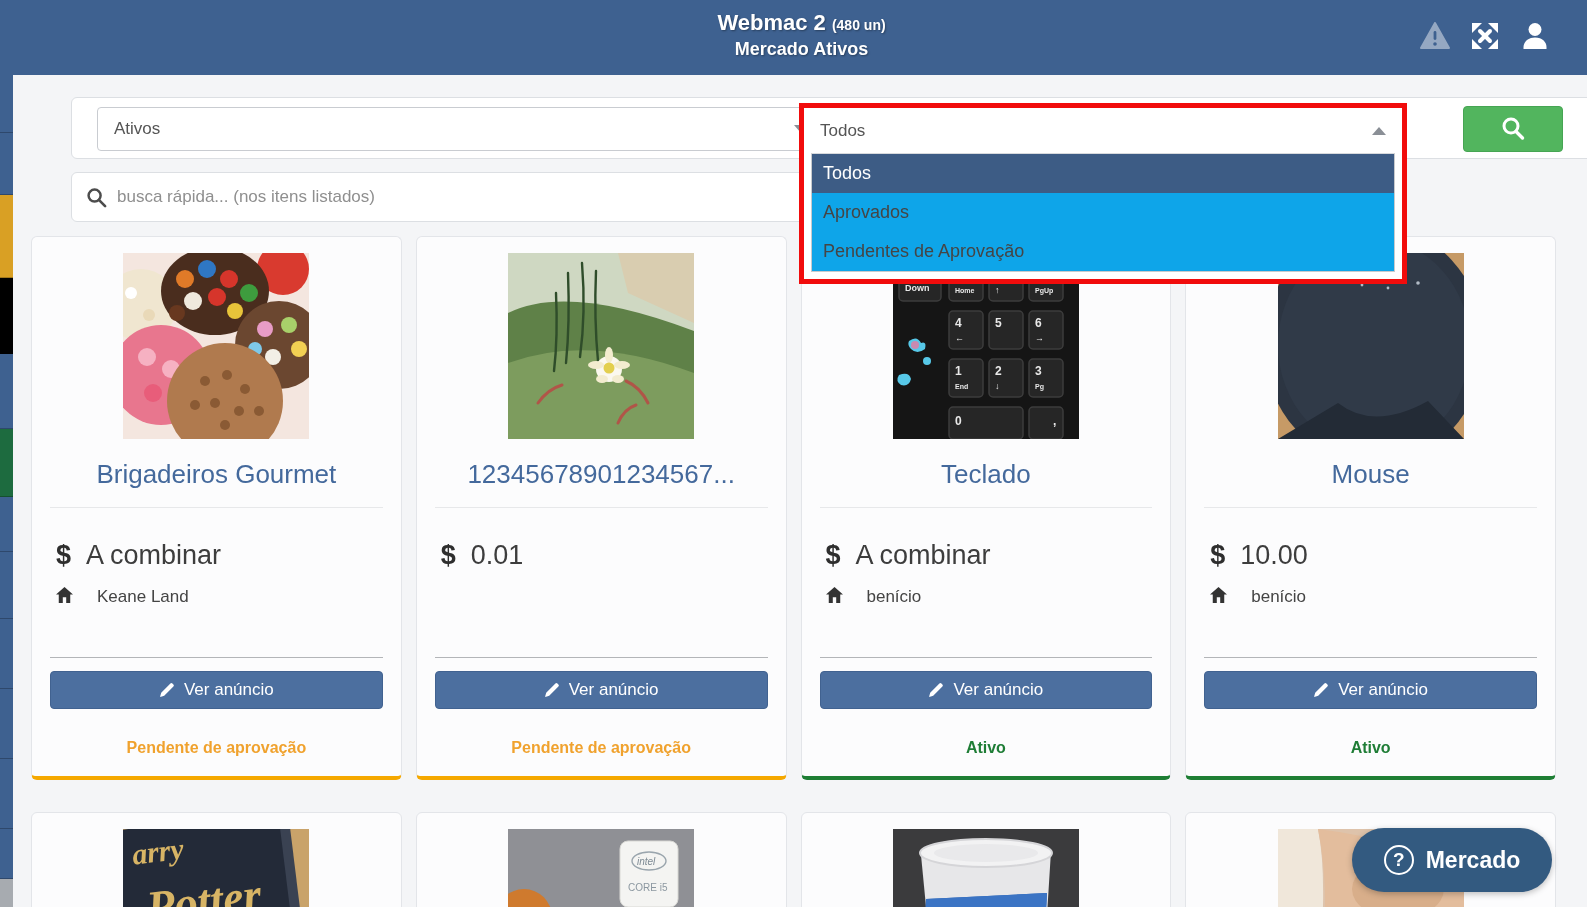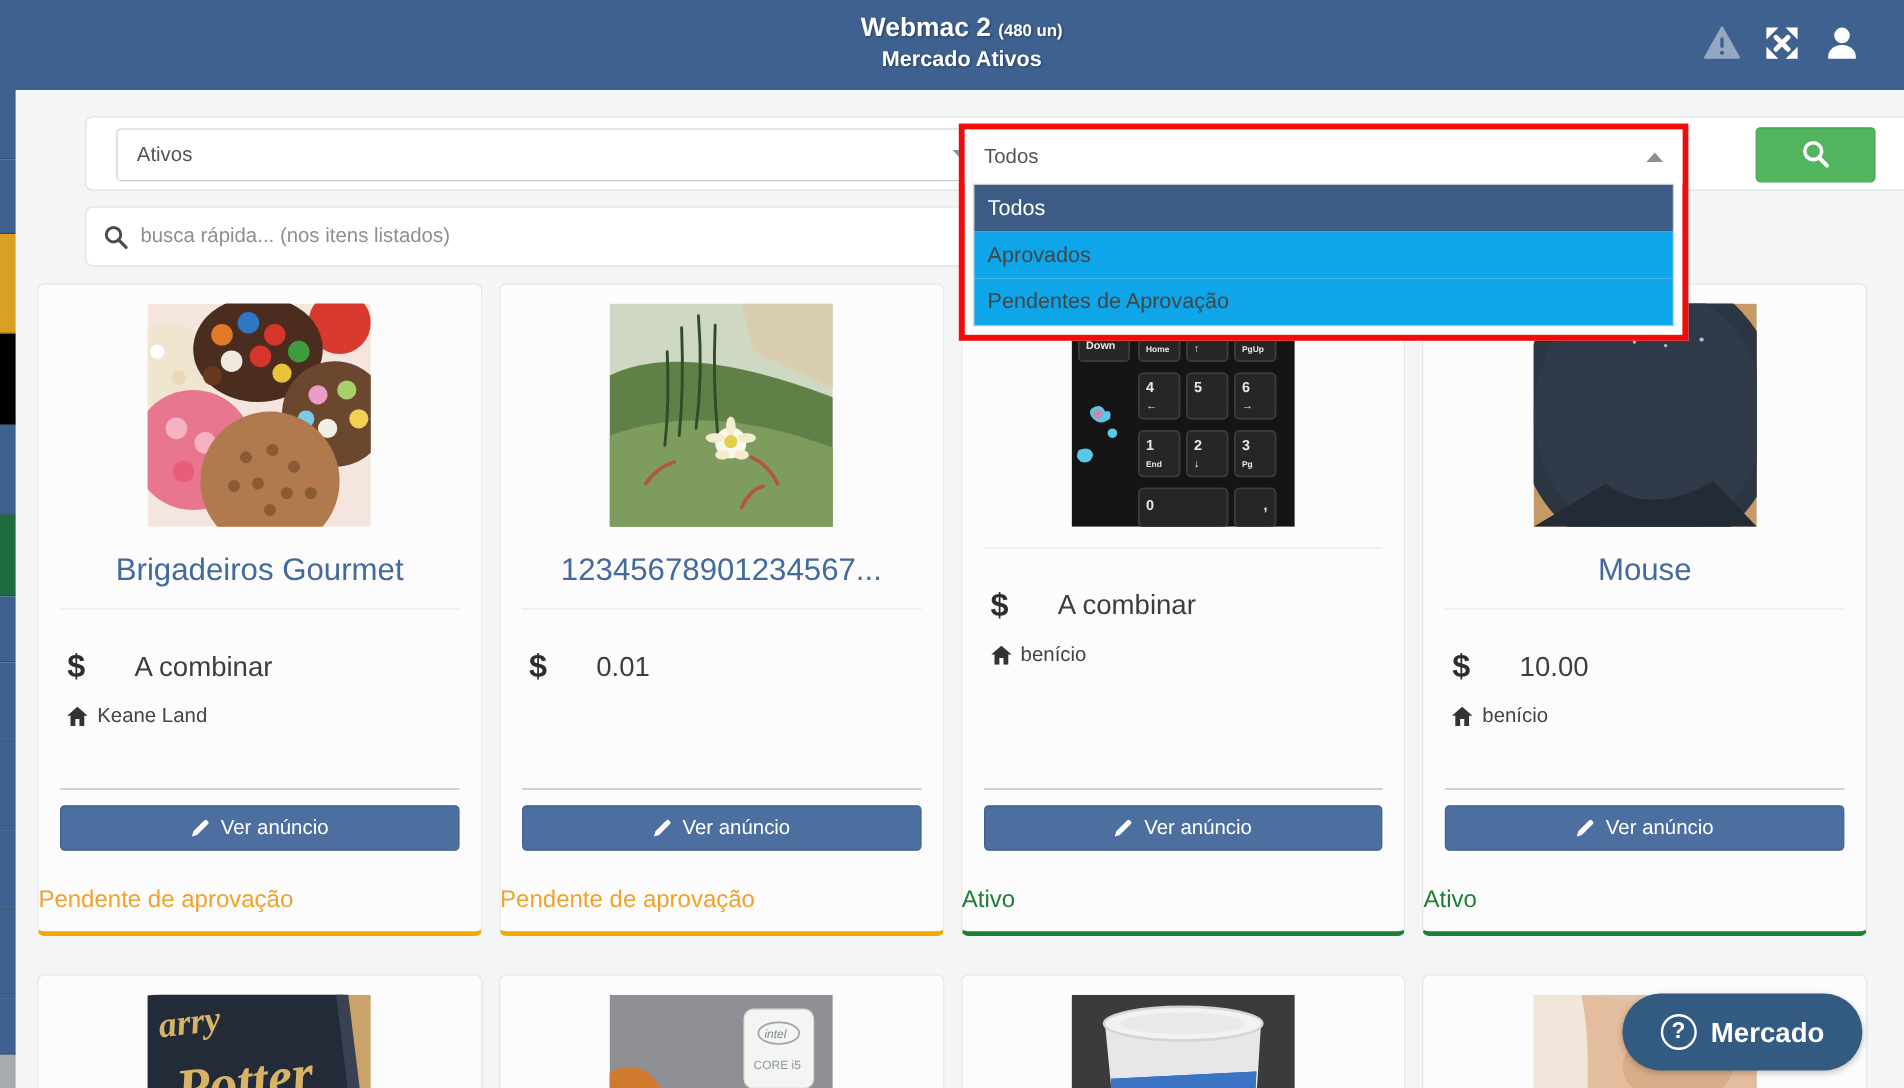--- a/index.html
+++ b/index.html
@@ -45,24 +45,24 @@
   .grid-row2 { top:812px; }
   .card { background:#fcfcfd; border:1px solid #e3e5e9; border-radius:6px; height:544px; position:relative; border-bottom-width:4px; }
   .grid-row2 .card { height:300px; border-bottom-width:1px; }
   .card-img { width:186px; height:186px; margin:16px auto 0 auto; background:#fff; display:block; }
   .card-img svg { width:186px; height:186px; display:block; }
   .card-title { margin-top:20px; text-align:center; font-size:26px; font-weight:normal; color:#44699c; white-space:nowrap; overflow:hidden; text-overflow:ellipsis; padding:0 14px; cursor:pointer; }
   .hr-light { border:none; border-top:1px solid #e7e8ea; margin:17px 18px 0 18px; }
   .hr-dark  { border:none; border-top:1px solid #b3b5b8; margin:0 18px; position:absolute; left:0; right:0; top:420px; }
   .price-row { margin:32px 0 0 24px; display:flex; align-items:center; gap:15px; }
   .dollar { font-size:27px; font-weight:bold; color:#2e2e2e; }
-  .price  { font-size:23px; color:#3d3d3d;margin-left:26px; }
-  .seller-row { margin:16px 0 0 24px; display:flex; align-items:center; gap:8px; font-size:17px; color:#444; }
+  .price  { font-size:27px; color:#3d3d3d; }
+  .seller-row { margin:16px 0 0 24px; display:flex; gap:24px; font-size:17px; color:#444; }
   .view-btn { position:absolute; left:18px; right:18px; top:434px; height:38px; background:#4c6f9f; border:1px solid #416290; border-radius:4px; color:#fff; font-size:17px; font-family:inherit; cursor:pointer; display:flex; align-items:center; justify-content:center; gap:9px; }
-  .status { position:absolute; left:0; right:0; top:502px; font-size:20px; font-weight:normal; }
+  .status { position:absolute; left:0; right:0; top:502px; text-align:center; font-size:16px; font-weight:bold; }
   .card.st-pending { border-bottom-color:#f5a800; }
   .card.st-pending .status { color:#f0a22e; }
   .card.st-active { border-bottom-color:#1e7e34; }
   .card.st-active .status { color:#1f7d36; }
 
   
   .support-btn { position:absolute; left:1352px; top:828px; width:200px; height:64px; background:#335a80; border:none; border-radius:32px; color:#fff; font-family:inherit; font-size:23px; font-weight:bold; display:flex; align-items:center; justify-content:center; gap:12px; cursor:pointer; z-index:60; box-shadow:0 2px 6px rgba(0,0,0,.25); }
   .q-circle { width:30px; height:30px; border:2.5px solid #fff; border-radius:50%; display:flex; align-items:center; justify-content:center; font-size:19px; font-weight:bold; }
 </style>
 </head>
@@ -286,20 +286,21 @@
             <text x="160" y="172">,</text>
         </g>
         <g fill="#57c8e8">
           <path d="M16 88 q8 -6 12 2 q6 -2 4 6 q-8 6 -14 0 q-4 -4 -2 -8Z"></path>
           <path d="M6 122 q10 -4 12 4 q-2 8 -10 6 q-6 -4 -2 -10Z"></path>
           <circle cx="34" cy="108" r="4"></circle>
         </g>
         <circle cx="22" cy="92" r="4" fill="#c98ab0"></circle>
       </svg>
     </div>
+    <h3 class="card-title">Teclado</h3>
     <hr class="hr-light">
     <div class="price-row">
       <span class="dollar">$</span>
       <span class="price">A combinar</span>
     </div>
     <div class="seller-row">
       <svg width="17" height="16" viewBox="0 0 16 15">
         <path d="M8 0 L16 7 H13.4 V15 H9.6 V9.6 H6.4 V15 H2.6 V7 H0 Z" fill="#333"></path>
       </svg>
       <span>benício</span>

